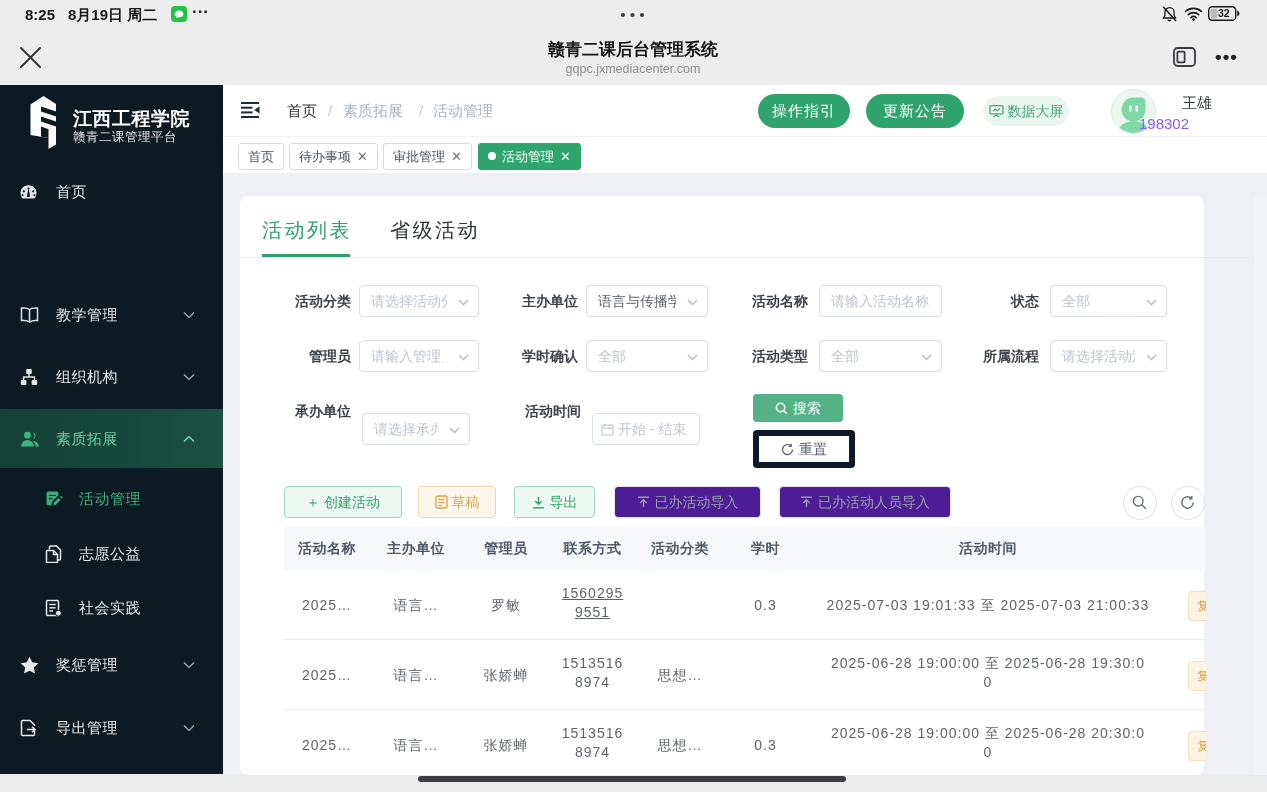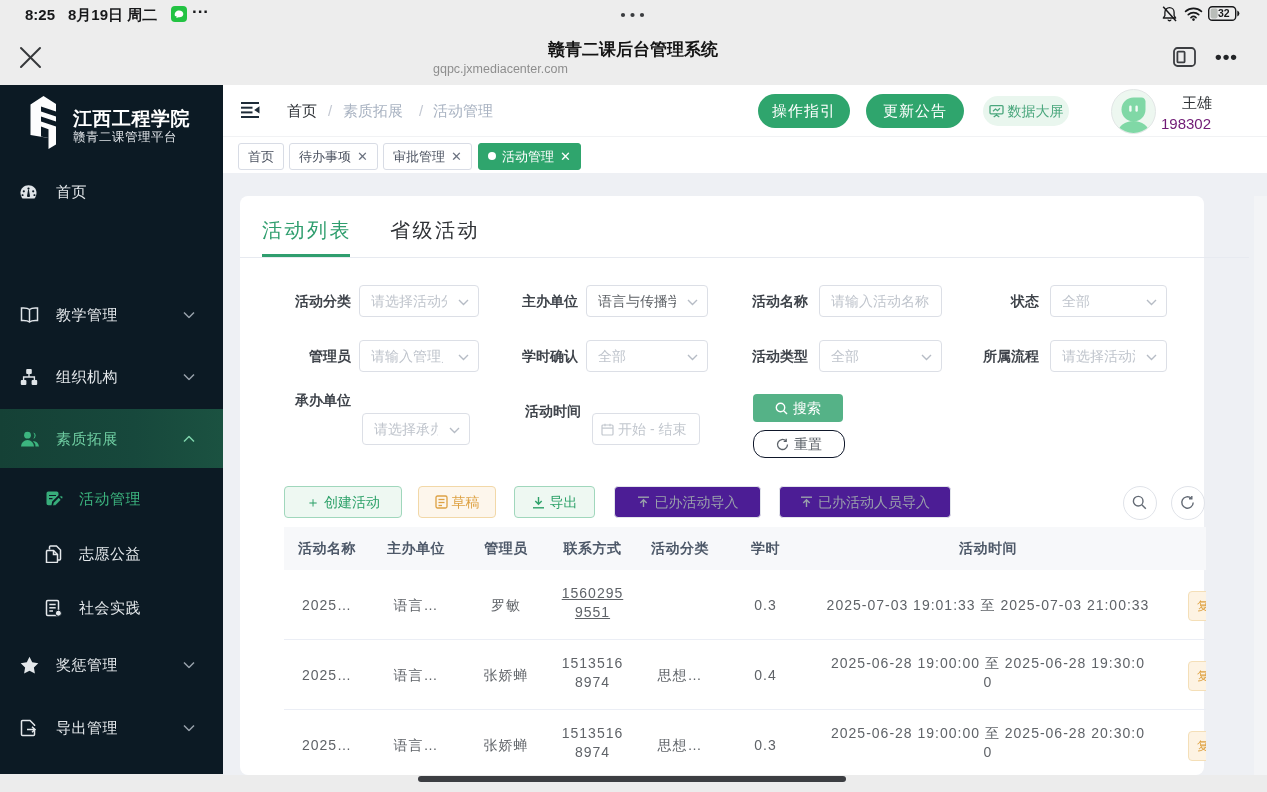--- a/index.html
+++ b/index.html
@@ -2,21 +2,21 @@
 <html lang="zh"><head>
 <meta charset="utf-8">
 <style>
 html,body{margin:0;padding:0;}
 body{width:1267px;height:792px;overflow:hidden;font-family:"Liberation Sans",sans-serif;}
 #wrap{position:absolute;left:0;top:0;width:1267px;height:792px;background:#ededed;overflow:hidden;}
 .abs{position:absolute;}
 
 .st-txt{font-size:15px;font-weight:700;color:#17181a;}
 .title{font-size:17px;font-weight:700;color:#141414;text-align:center;width:400px;left:433px;top:38px;}
-.url{font-size:12.5px;color:#8e8e8e;width:400px;left:433px;top:62px;}
+.url{font-size:12.5px;color:#8e8e8e;text-align:center;width:400px;left:433px;top:62px;}
 
 #sidebar{left:0;top:85px;width:223px;height:689px;background:#0c1a24;}
 .logo-t1{left:73px;top:21px;font-size:19px;font-weight:700;color:#fff;letter-spacing:0.5px;}
 .logo-t2{left:73px;top:44px;font-size:12.5px;color:#dfe3e7;letter-spacing:0.5px;}
 .mi{left:0;width:223px;height:56px;}
 .mi .txt{position:absolute;left:56px;top:50%;transform:translateY(-50%);font-size:15px;color:#e4e8eb;letter-spacing:0.5px;}
 .mi .ico{position:absolute;left:20px;top:50%;transform:translateY(-50%);}
 .mi .chev{position:absolute;left:183px;top:50%;transform:translateY(-50%);}
 .sub .txt{left:79px;}
 .sub .ico{left:45px;}
@@ -256,21 +256,21 @@
         </svg>数据大屏</div>
     <div class="abs" style="left:888px;top:4px;width:45px;height:45px;border-radius:50%;background:#edf7f0;border:1px solid #e2e6e6;box-sizing:border-box;overflow:hidden;">
       <svg width="43" height="43" viewBox="0 0 43 43">
           <path d="M9.5,19.5 C9.5,12.8 14.8,7.5 21.5,7.5 L29.5,7.5 C31.8,7.5 33.5,9.2 33.5,11.5 L33.5,19.5 C33.5,26.2 28.2,31.5 21.5,31.5 C14.8,31.5 9.5,26.2 9.5,19.5 Z" fill="#80d8a6"></path>
           <rect x="17.2" y="15.5" width="2.4" height="6.2" rx="1.2" fill="#f2fbf6"></rect>
           <rect x="23.4" y="15.5" width="2.4" height="6.2" rx="1.2" fill="#f2fbf6"></rect>
           <path d="M6,43 a15.5,12 0 0 1 31,0 Z" fill="#80d8a6"></path>
         </svg>
     </div>
     <div class="abs" style="left:938px;top:9px;font-size:15px;font-weight:500;color:#2e3236;margin-left:21px;">王雄</div>
-    <div class="abs" style="left:938px;top:30px;font-size:15px;color:#701a75;">198302</div>
+    <div class="abs" style="left:916px;top:30px;font-size:15px;color:#8b5cf6;">198302</div>
   </div>
 
   <div id="tagsbar" class="abs">
     <div class="abs tag" style="left:15px;top:6px;">首页</div>
     <div class="abs tag" style="left:66px;top:6px;">待办事项<span class="x">✕</span></div>
     <div class="abs tag" style="left:160px;top:6px;">审批管理<span class="x">✕</span></div>
     <div class="abs tag tagact" style="left:255px;top:6px;"><span class="dot"></span>活动管理<span class="x">✕</span></div>
   </div>
 
   <div id="content" class="abs">
@@ -305,41 +305,41 @@
           </svg></div>
       <div class="abs lbl" style="left:477px;top:144px;width:91px;">活动类型</div>
       <div class="abs inp" style="left:579px;top:144px;width:110px;">全部<svg class="chevd" width="11" height="7" viewBox="0 0 11 7">
             <polyline points="1,1 5.5,5.5 10,1" fill="none" stroke="#b6bcc5" stroke-width="1.4"></polyline>
           </svg></div>
       <div class="abs lbl" style="left:708px;top:144px;width:91px;">所属流程</div>
       <div class="abs inp" style="left:810px;top:144px;width:104px;"><span class="ph" style="width:73px;">请选择活动流程</span><svg class="chevd" width="11" height="7" viewBox="0 0 11 7">
             <polyline points="1,1 5.5,5.5 10,1" fill="none" stroke="#b6bcc5" stroke-width="1.4"></polyline>
           </svg></div>
 
-      <div class="abs lbl" style="left:20px;top:188px;width:91px;">承办单位</div>
+      <div class="abs lbl" style="left:20px;top:199px;width:91px;">承办单位</div>
       <div class="abs inp" style="left:122px;top:217px;width:95px;"><span class="ph" style="width:64px;">请选择承办单位</span><svg class="chevd" width="11" height="7" viewBox="0 0 11 7">
             <polyline points="1,1 5.5,5.5 10,1" fill="none" stroke="#b6bcc5" stroke-width="1.4"></polyline>
           </svg></div>
       <div class="abs lbl" style="left:250px;top:199px;width:91px;">活动时间</div>
       <div class="abs inp" style="left:352px;top:217px;width:98px;padding-left:8px;color:#c2c7ce;"><svg style="vertical-align:-2px;margin-right:4px;" width="13" height="13" viewBox="0 0 13 13">
             <g fill="none" stroke="#c2c7ce" stroke-width="1.2">
               <rect x="1" y="2" width="11" height="10" rx="1"></rect>
               <line x1="1" y1="5.2" x2="12" y2="5.2"></line>
               <line x1="4" y1="0.8" x2="4" y2="3.2"></line>
               <line x1="9" y1="0.8" x2="9" y2="3.2"></line>
             </g>
           </svg>开始 - 结束</div>
       <div class="abs" style="left:513px;top:198px;width:90px;height:28px;border-radius:4px;background:#55b287;color:#fff;font-size:14px;text-align:center;line-height:28px;">
         <svg style="vertical-align:-2px;margin-right:5px;" width="13" height="13" viewBox="0 0 13 13">
             <g fill="none" stroke="#fff" stroke-width="1.4">
               <circle cx="5.5" cy="5.5" r="4.2"></circle>
               <line x1="8.7" y1="8.7" x2="12" y2="12"></line>
             </g>
           </svg>搜索</div>
-      <div class="abs" style="left:513px;top:234px;width:90px;height:26px;border:1px solid #0f172a;border-radius:12px;background:#fff;color:#5c6269;font-size:14px;text-align:center;line-height:26px;">
+      <div class="abs" style="left:513px;top:234px;width:90px;height:26px;border:6px solid #0f172a;border-radius:4px;background:#fff;color:#5c6269;font-size:14px;text-align:center;line-height:26px;">
         <svg style="vertical-align:-2px;margin-right:5px;" width="13" height="13" viewBox="0 0 13 13">
             <g fill="none" stroke="#5c6269" stroke-width="1.3">
               <path d="M11.5,6.5 a5,5 0 1 1 -1.6,-3.7"></path>
               <polyline points="10.2,0.8 10.2,3.3 7.7,3.3"></polyline>
             </g>
           </svg>重置</div>
 
       <div class="abs btn gbtn" style="left:44px;top:290px;width:116px;">＋ 创建活动</div>
       <div class="abs btn obtn" style="left:178px;top:290px;width:76px;">
         <svg style="vertical-align:-2px;margin-right:4px;" width="13" height="14" viewBox="0 0 13 14">
@@ -401,21 +401,20 @@
         <div class="abs td" style="left:441px;top:43px;width:81px;line-height:70px;">0.3</div>
         <div class="abs td" style="left:522px;top:43px;width:364px;line-height:70px;">2025-07-03 19:01:33 至 2025-07-03 21:00:33</div>
         <div class="abs opbtn" style="left:904px;top:64px;">复制</div>
         <div class="abs" style="left:0;top:112px;width:922px;height:1px;background:#ebeef5;"></div>
 
         <div class="abs td" style="left:0;top:113px;width:86px;line-height:70px;">2025…</div>
         <div class="abs td" style="left:86px;top:113px;width:92px;line-height:70px;">语言…</div>
         <div class="abs td" style="left:178px;top:113px;width:88px;line-height:70px;">张娇蝉</div>
         <div class="abs td" style="left:266px;top:127px;width:85px;line-height:19px;">1513516<br>8974</div>
         <div class="abs td" style="left:351px;top:113px;width:90px;line-height:70px;">思想…</div>
-        <div class="abs td" style="left:441px;top:113px;width:81px;line-height:70px;">0.4</div>
         <div class="abs td" style="left:522px;top:127px;width:364px;line-height:19px;">2025-06-28 19:00:00 至 2025-06-28 19:30:0<br>0</div>
         <div class="abs opbtn" style="left:904px;top:134px;">复制</div>
         <div class="abs" style="left:0;top:182px;width:922px;height:1px;background:#ebeef5;"></div>
 
         <div class="abs td" style="left:0;top:183px;width:86px;line-height:70px;">2025…</div>
         <div class="abs td" style="left:86px;top:183px;width:92px;line-height:70px;">语言…</div>
         <div class="abs td" style="left:178px;top:183px;width:88px;line-height:70px;">张娇蝉</div>
         <div class="abs td" style="left:266px;top:197px;width:85px;line-height:19px;">1513516<br>8974</div>
         <div class="abs td" style="left:351px;top:183px;width:90px;line-height:70px;">思想…</div>
         <div class="abs td" style="left:441px;top:183px;width:81px;line-height:70px;">0.3</div>

